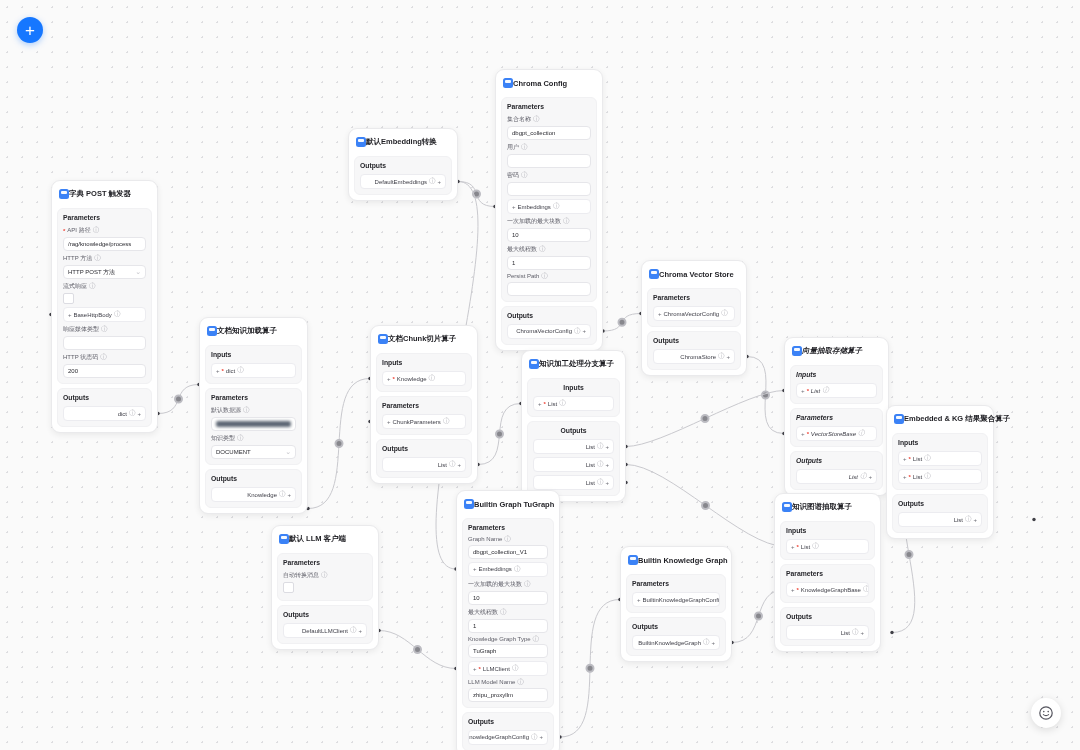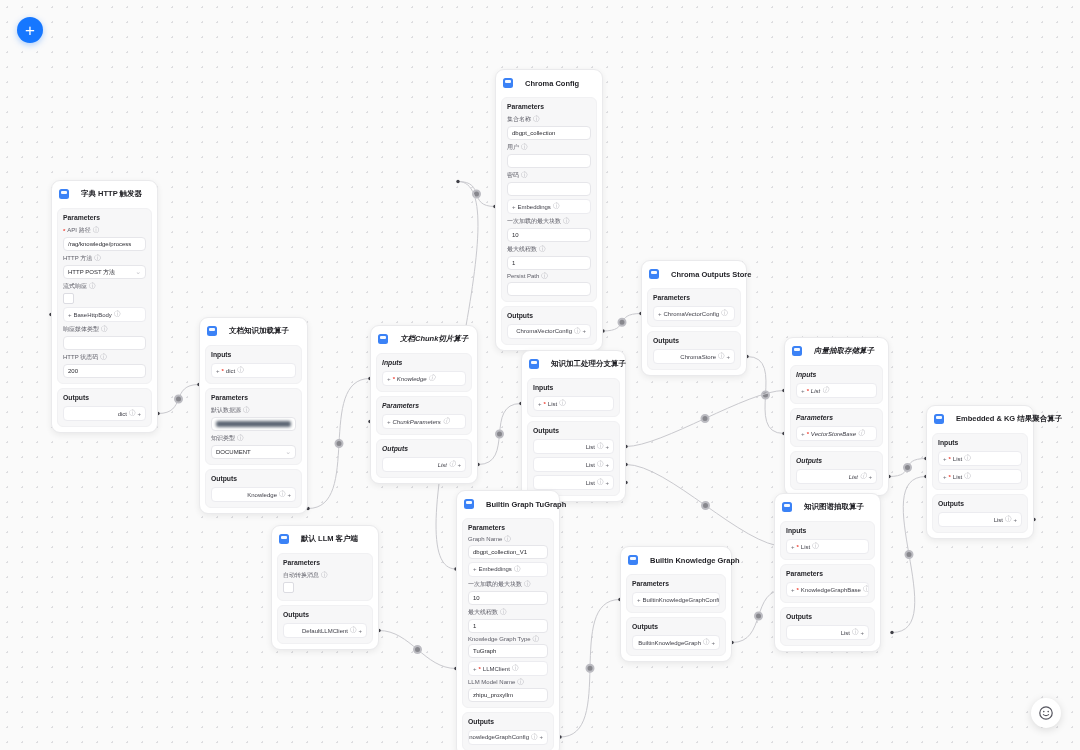--- a/index.html
+++ b/index.html
@@ -6,21 +6,21 @@
     font-family:"Liberation Sans","DejaVu Sans",sans-serif;background:#f7f7f8;}
   .canvas{position:relative;width:1080px;height:750px;background-color:#fafafa;
     background-image:radial-gradient(circle,#dddde0 1px,transparent 1px);background-size:15px 15px;}
   svg.edges{position:absolute;left:0;top:0;width:1080px;height:750px;z-index:1;}
   .edge{fill:none;stroke:#c9c9ce;stroke-width:1;}
   .edge-dot{fill:#87878d;stroke:#bcbcc2;stroke-width:2;}
   .port-dot{fill:#3f3f46;}
   #nodes{position:absolute;inset:0;z-index:2;}
   .node{position:absolute;background:#fff;border:1px solid #eaeaec;border-radius:9px;
     box-shadow:0 2px 6px rgba(0,0,0,.07);padding:5px;box-sizing:border-box;cursor:grab;}
-  .nheader{display:flex;align-items:center;gap:12px;padding:3px 2px 5px;font-size:7.5px;
+  .nheader{display:flex;align-items:center;gap:0;padding:3px 2px 5px;font-size:7.5px;
     font-weight:700;color:#1f1f24;white-space:nowrap;}
   .nicon{width:10px;height:10px;border-radius:2.5px;background:#3b82f6;flex:0 0 auto;position:relative;}
   .nicon:after{content:"";position:absolute;left:2px;top:2px;width:6px;height:2.5px;background:#fff;border-radius:1px;opacity:.95;}
   .nsection{background:#f7f7f8;border:1px solid #f1f1f3;border-radius:6px;padding:4px 5px 5px;margin-top:4px;}
   .stitle{font-size:6.8px;font-weight:700;color:#26262b;padding:1px 0 2px;}
   .flabel{display:flex;align-items:center;gap:2px;font-size:6px;color:#5c5c66;margin:3px 0 2px;white-space:nowrap;}
   .req{color:#f04438;font-weight:700;}
   .info{font-size:6.5px;color:#b3b3ba;line-height:1;}
   .inp{background:#fff;border:1px solid #e6e6ea;border-radius:4px;height:12px;display:flex;
     align-items:center;padding:0 4px;font-size:6px;color:#2a2a30;white-space:nowrap;overflow:hidden;}
@@ -101,21 +101,21 @@
       <circle cx="456" cy="668.5" r="1.7" class="port-dot"></circle>
       <circle cx="560" cy="737" r="1.7" class="port-dot"></circle>
       <circle cx="620" cy="599.5" r="1.7" class="port-dot"></circle>
       <circle cx="732" cy="642.5" r="1.7" class="port-dot"></circle>
       <circle cx="379" cy="630.5" r="1.7" class="port-dot"></circle>
     </svg>
   <div id="nodes">
       <div class="node" style="left: 51px; top: 180px; width: 107px;">
         <div class="nheader">
           <span class="nicon"></span>
-          <span>字典 HTTP 触发器</span>
+          <span>字典 POST 触发器</span>
         </div>
         <div class="nsection">
           <div class="stitle">Parameters</div>
           <div class="flabel">
             <span class="req">*</span>
             <span>API 路径</span>
             <span class="info">ⓘ</span>
           </div>
           <div class="inp">
             <span>/rag/knowledge/process</span>
@@ -155,20 +155,34 @@
         </div>
         <div class="nsection">
           <div class="stitle">Outputs</div>
           <div class="hrow orow">
             <span>dict</span>
             <span class="info">ⓘ</span>
             <span class="plus">+</span>
           </div>
         </div>
       </div>
+      <div class="node" style="left: 348px; top: 128px; width: 110px;">
+        <div class="nheader">
+          <span class="nicon"></span>
+          <span>默认Embedding转换</span>
+        </div>
+        <div class="nsection">
+          <div class="stitle">Outputs</div>
+          <div class="hrow orow">
+            <span>DefaultEmbeddings</span>
+            <span class="info">ⓘ</span>
+            <span class="plus">+</span>
+          </div>
+        </div>
+      </div>
       <div class="node" style="left: 495px; top: 69px; width: 108px;">
         <div class="nheader">
           <span class="nicon"></span>
           <span>Chroma Config</span>
         </div>
         <div class="nsection">
           <div class="stitle">Parameters</div>
           <div class="flabel">
             <span>集合名称</span>
             <span class="info">ⓘ</span>
@@ -222,21 +236,21 @@
           <div class="hrow orow">
             <span>ChromaVectorConfig</span>
             <span class="info">ⓘ</span>
             <span class="plus">+</span>
           </div>
         </div>
       </div>
       <div class="node" style="left: 641px; top: 260px; width: 106px;">
         <div class="nheader">
           <span class="nicon"></span>
-          <span>Chroma Outputs Store</span>
+          <span>Chroma Vector Store</span>
         </div>
         <div class="nsection">
           <div class="stitle">Parameters</div>
           <div class="hrow">
             <span class="plus">+</span>
             <span>ChromaVectorConfig</span>
             <span class="info">ⓘ</span>
           </div>
         </div>
         <div class="nsection">
@@ -282,21 +296,21 @@
         </div>
         <div class="nsection">
           <div class="stitle">Outputs</div>
           <div class="hrow orow">
             <span>Knowledge</span>
             <span class="info">ⓘ</span>
             <span class="plus">+</span>
           </div>
         </div>
       </div>
-      <div class="node" style="left: 370px; top: 325px; width: 108px; font-style: italic;">
+      <div class="node" style="left: 370px; top: 325px; width: 108px;">
         <div class="nheader">
           <span class="nicon"></span>
           <span>文档Chunk切片算子</span>
         </div>
         <div class="nsection">
           <div class="stitle">Inputs</div>
           <div class="hrow">
             <span class="plus">+</span>
             <span class="req">*</span>
             <span>Knowledge</span>
@@ -313,21 +327,21 @@
         </div>
         <div class="nsection">
           <div class="stitle">Outputs</div>
           <div class="hrow orow">
             <span>List</span>
             <span class="info">ⓘ</span>
             <span class="plus">+</span>
           </div>
         </div>
       </div>
-      <div class="node" style="left: 521px; top: 350px; width: 105px;">
+      <div class="node" style="left: 521px; top: 350px; width: 105px; text-align: center;">
         <div class="nheader">
           <span class="nicon"></span>
           <span>知识加工处理分支算子</span>
         </div>
         <div class="nsection">
           <div class="stitle">Inputs</div>
           <div class="hrow">
             <span class="plus">+</span>
             <span class="req">*</span>
             <span>List</span>
@@ -378,21 +392,21 @@
         </div>
         <div class="nsection">
           <div class="stitle">Outputs</div>
           <div class="hrow orow">
             <span>List</span>
             <span class="info">ⓘ</span>
             <span class="plus">+</span>
           </div>
         </div>
       </div>
-      <div class="node" style="left: 926px; top: 405px; width: 108px;">
+      <div class="node" style="left: 886px; top: 405px; width: 108px;">
         <div class="nheader">
           <span class="nicon"></span>
           <span>Embedded &amp; KG 结果聚合算子</span>
         </div>
         <div class="nsection">
           <div class="stitle">Inputs</div>
           <div class="hrow">
             <span class="plus">+</span>
             <span class="req">*</span>
             <span>List</span>

